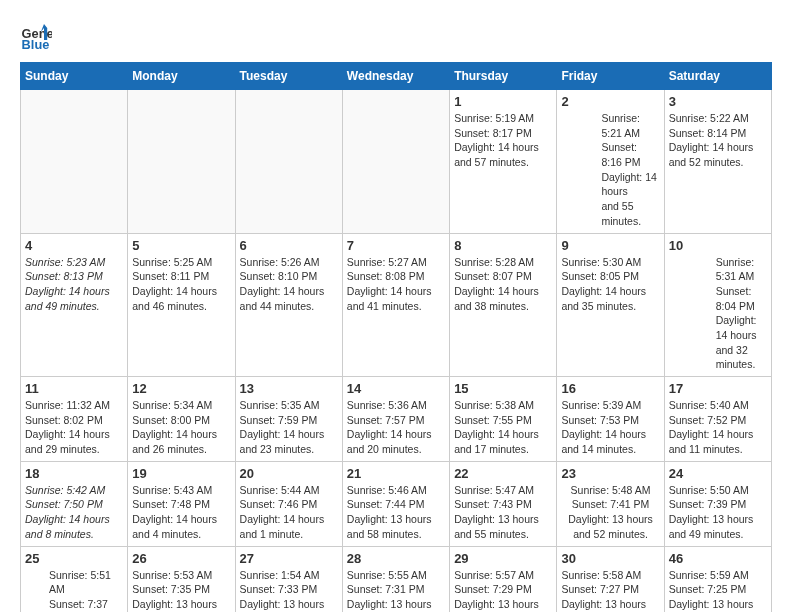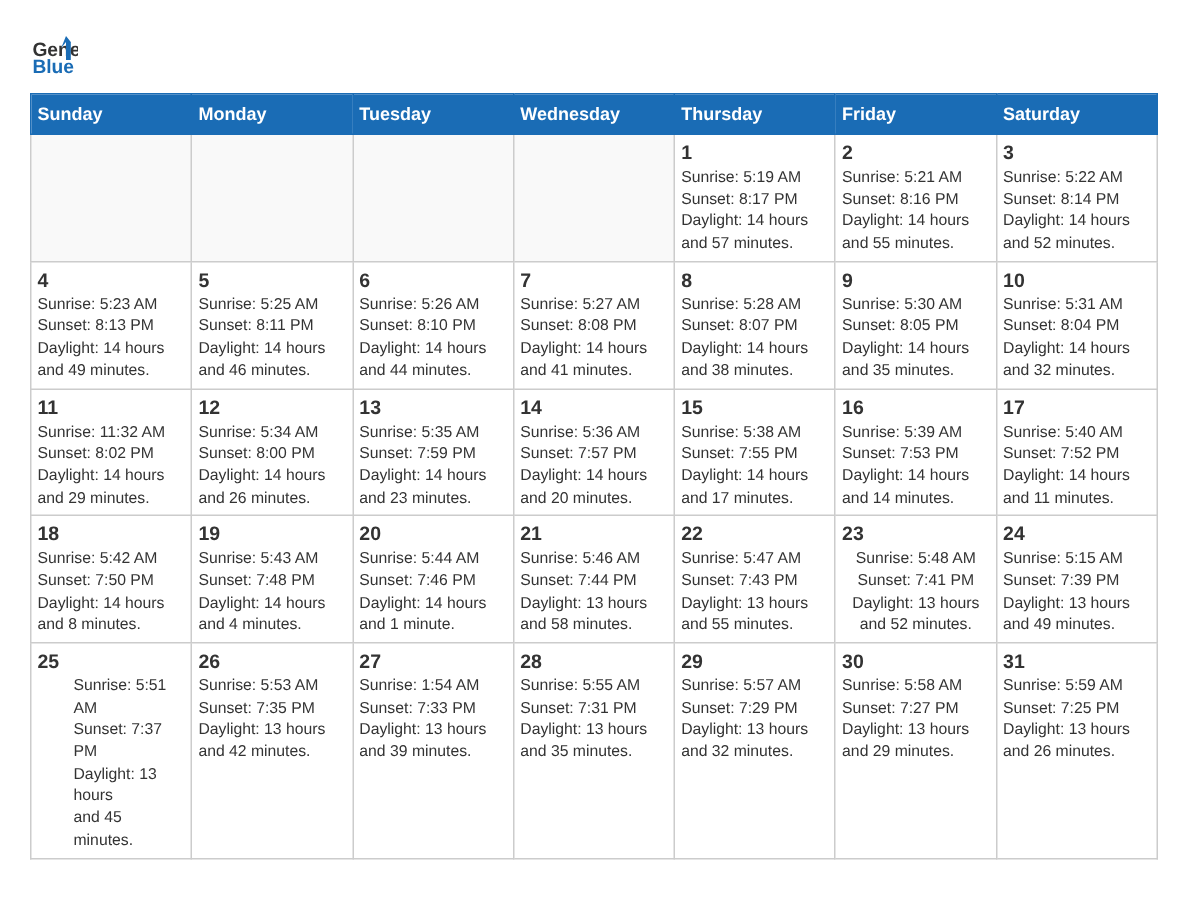--- a/index.html
+++ b/index.html
@@ -110,37 +110,37 @@
         <td class="empty"></td>
         <td>
           <div class="day-num">1</div>
           <div class="day-info" style="white-space: pre-line;">Sunrise: 5:19 AM
 Sunset: 8:17 PM
 Daylight: 14 hours
 and 57 minutes.</div>
         </td>
         <td>
           <div class="day-num">2</div>
-          <div class="day-info" style="white-space: pre-line;">Sunrise: 5:21 AM
+          <div class="day-info" style="white-space: pre-line; margin-left: 40px;">Sunrise: 5:21 AM
 Sunset: 8:16 PM
 Daylight: 14 hours
 and 55 minutes.</div>
         </td>
         <td>
           <div class="day-num">3</div>
           <div class="day-info" style="white-space: pre-line;">Sunrise: 5:22 AM
 Sunset: 8:14 PM
 Daylight: 14 hours
 and 52 minutes.</div>
         </td>
       </tr>
       <tr>
         <td>
           <div class="day-num">4</div>
-          <div class="day-info" style="white-space: pre-line;">Sunrise: 5:23 AM
+          <div class="day-info" style="white-space: pre-line; font-style: italic;">Sunrise: 5:23 AM
 Sunset: 8:13 PM
 Daylight: 14 hours
 and 49 minutes.</div>
         </td>
         <td>
           <div class="day-num">5</div>
           <div class="day-info" style="white-space: pre-line;">Sunrise: 5:25 AM
 Sunset: 8:11 PM
 Daylight: 14 hours
 and 46 minutes.</div>
@@ -168,21 +168,21 @@
         </td>
         <td>
           <div class="day-num">9</div>
           <div class="day-info" style="white-space: pre-line;">Sunrise: 5:30 AM
 Sunset: 8:05 PM
 Daylight: 14 hours
 and 35 minutes.</div>
         </td>
         <td>
           <div class="day-num">10</div>
-          <div class="day-info" style="white-space: pre-line;">Sunrise: 5:31 AM
+          <div class="day-info" style="white-space: pre-line; margin-left: 47px;">Sunrise: 5:31 AM
 Sunset: 8:04 PM
 Daylight: 14 hours
 and 32 minutes.</div>
         </td>
       </tr>
       <tr>
         <td>
           <div class="day-num">11</div>
           <div class="day-info" style="white-space: pre-line;">Sunrise: 11:32 AM
 Sunset: 8:02 PM
@@ -228,21 +228,21 @@
           <div class="day-num">17</div>
           <div class="day-info" style="white-space: pre-line;">Sunrise: 5:40 AM
 Sunset: 7:52 PM
 Daylight: 14 hours
 and 11 minutes.</div>
         </td>
       </tr>
       <tr>
         <td>
           <div class="day-num">18</div>
-          <div class="day-info" style="white-space: pre-line;">Sunrise: 5:42 AM
+          <div class="day-info" style="white-space: pre-line; font-style: italic;">Sunrise: 5:42 AM
 Sunset: 7:50 PM
 Daylight: 14 hours
 and 8 minutes.</div>
         </td>
         <td>
           <div class="day-num">19</div>
           <div class="day-info" style="white-space: pre-line;">Sunrise: 5:43 AM
 Sunset: 7:48 PM
 Daylight: 14 hours
 and 4 minutes.</div>
@@ -270,21 +270,21 @@
         </td>
         <td>
           <div class="day-num">23</div>
           <div class="day-info" style="white-space: pre-line; text-align: center;">Sunrise: 5:48 AM
 Sunset: 7:41 PM
 Daylight: 13 hours
 and 52 minutes.</div>
         </td>
         <td>
           <div class="day-num">24</div>
-          <div class="day-info" style="white-space: pre-line;">Sunrise: 5:15 AM
+          <div class="day-info" style="white-space: pre-line;">Sunrise: 5:50 AM
 Sunset: 7:39 PM
 Daylight: 13 hours
 and 49 minutes.</div>
         </td>
       </tr>
       <tr>
         <td>
           <div class="day-num">25</div>
           <div class="day-info" style="white-space: pre-line; margin-left: 24px;">Sunrise: 5:51 AM
 Sunset: 7:37 PM
@@ -320,21 +320,21 @@
 and 32 minutes.</div>
         </td>
         <td>
           <div class="day-num">30</div>
           <div class="day-info" style="white-space: pre-line;">Sunrise: 5:58 AM
 Sunset: 7:27 PM
 Daylight: 13 hours
 and 29 minutes.</div>
         </td>
         <td>
-          <div class="day-num">31</div>
+          <div class="day-num">46</div>
           <div class="day-info" style="white-space: pre-line;">Sunrise: 5:59 AM
 Sunset: 7:25 PM
 Daylight: 13 hours
 and 26 minutes.</div>
         </td>
       </tr>
     </tbody>
 </table>
 
 </body></html>

